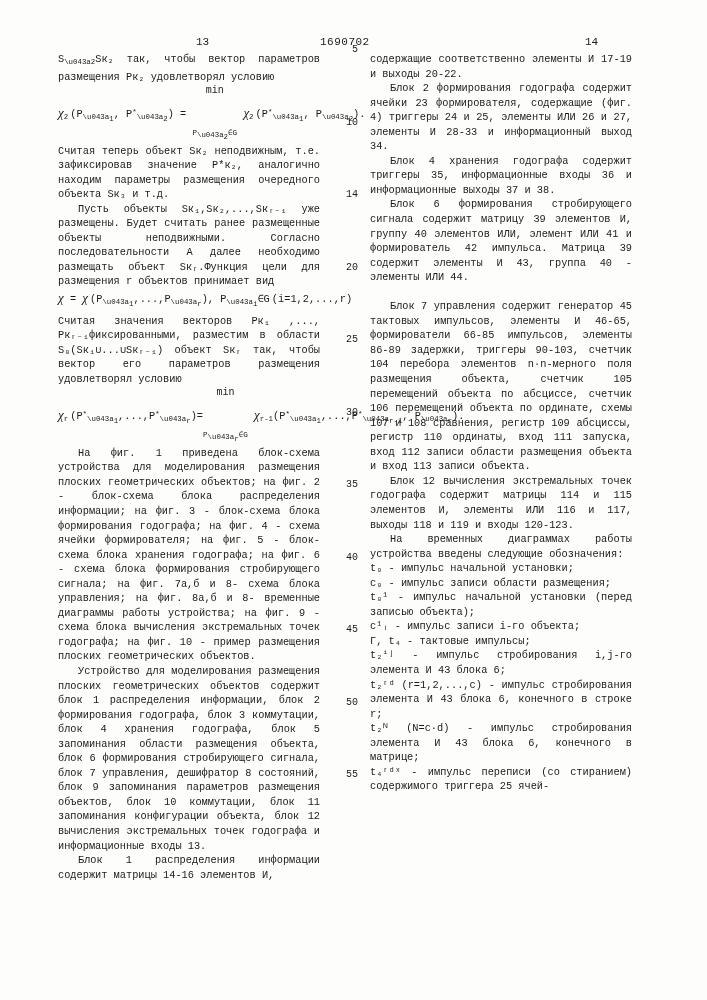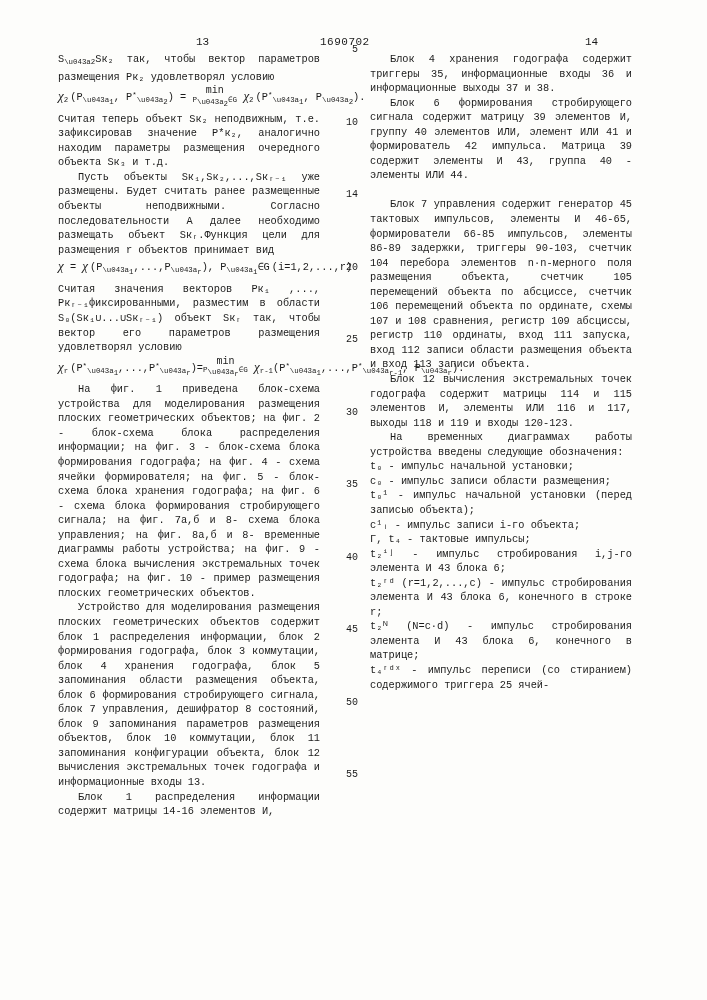--- a/index.html
+++ b/index.html
@@ -113,20 +113,21 @@
     line-height: 1.05;
     font-size: 9px;
   }
   .stack .top {
     display: block;
     font-size: 10px;
   }
   .stack .bot {
     display: block;
     font-size: 7.6px;
+    margin-top: 33px;
   }
   .blk {
     white-space: nowrap;
   }
   .spacer {
     height: 14.55px;
   }
 </style>
 </head>
 <body>
@@ -191,21 +192,23 @@
       <p>На фиг. 1 приведена блок-схема устройства для моделирования размещения плоских геометрических объектов; на фиг. 2 - блок-схема блока распределения информации; на фиг. 3 - блок-схема блока формирования годографа; на фиг. 4 - схема ячейки формирователя; на фиг. 5 - блок-схема блока хранения годографа; на фиг. 6 - схема блока формирования стробирующего сигнала; на фиг. 7а,б и 8- схема блока управления; на фиг. 8а,б и 8- временные диаграммы работы устройства; на фиг. 9 - схема блока вычисления экстремальных точек годографа; на фиг. 10 - пример размещения плоских геометрических объектов.</p>
 
       <p>Устройство для моделирования размещения плоских геометрических объектов содержит блок 1 распределения информации, блок 2 формирования годографа, блок 3 коммутации, блок 4 хранения годографа, блок 5 запоминания области размещения объекта, блок 6 формирования стробирующего сигнала, блок 7 управления, дешифратор 8 состояний, блок 9 запоминания параметров размещения объектов, блок 10 коммутации, блок 11 запоминания конфигурации объекта, блок 12 вычисления экстремальных точек годографа и информационные входы 13.</p>
 
       <p>Блок 1 распределения информации содержит матрицы 14-16 элементов И,</p>
 
     </div>
 
     <div class="col col-right">
 
-
+      <p class="noind">содержащие соответственно элементы И 17-19 и выходы 20-22.</p>
+
+      <p>Блок 2 формирования годографа содержит ячейки 23 формирователя, содержащие (фиг. 4) триггеры 24 и 25, элементы ИЛИ 26 и 27, элементы И 28-33 и информационный выход 34.</p>
 
       <p>Блок 4 хранения годографа содержит триггеры 35, информационные входы 36 и информационные выходы 37 и 38.</p>
 
       <p>Блок 6 формирования стробирующего сигнала содержит матрицу 39 элементов И, группу 40 элементов ИЛИ, элемент ИЛИ 41 и формирователь 42 импульса. Матрица 39 содержит элементы И 43, группа 40 - элементы ИЛИ 44.</p>
 
       <div class="spacer"></div>
 
       <p>Блок 7 управления содержит генератор 45 тактовых импульсов, элементы И 46-65, формирователи 66-85 импульсов, элементы 86-89 задержки, триггеры 90-103, счетчик 104 перебора элементов n·n-мерного поля размещения объекта, счетчик 105 перемещений объекта по абсциссе, счетчик 106 перемещений объекта по ординате, схемы 107 и 108 сравнения, регистр 109 абсциссы, регистр 110 ординаты, вход 111 запуска, вход 112 записи области размещения объекта и вход 113 записи объекта.</p>
 
       <p>Блок 12 вычисления экстремальных точек годографа содержит матрицы 114 и 115 элементов И, элементы ИЛИ 116 и 117, выходы 118 и 119 и входы 120-123.</p>

